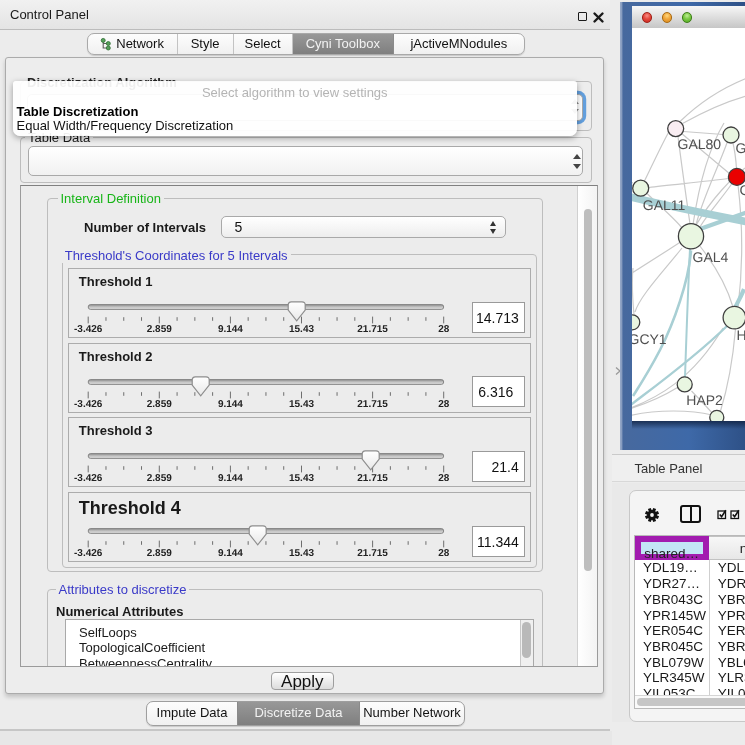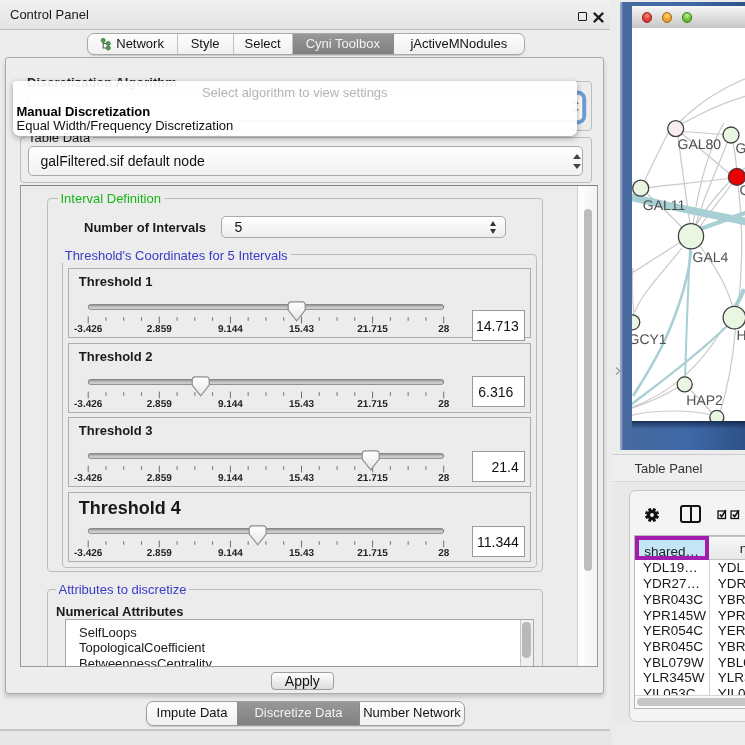--- a/index.html
+++ b/index.html
@@ -50,21 +50,20 @@
 <div class="abs" style="left:27px;top:94px;width:556px;height:27px;background:#fff;border:1px solid #a9a9a9;border-radius:5px;"></div>
 <div class="abs" style="left:577px;top:86px;width:15px;height:43px;overflow:hidden;">
   <div class="abs" style="left:-17px;top:8px;width:23px;height:27px;background:#fff;border:1px solid #a9a9a9;border-left:none;border-radius:0 5px 5px 0;box-shadow:0 0 0 3.2px rgba(74,144,217,0.85);"></div>
 </div>
 <div class="abs" style="left:571px;top:99px;width:0;height:0;border-left:4px solid transparent;border-right:4px solid transparent;border-bottom:5.5px solid #8a8a8a;"></div>
 <div class="abs" style="left:571px;top:109px;width:0;height:0;border-left:4px solid transparent;border-right:4px solid transparent;border-top:5.5px solid #8a8a8a;"></div>
 
 <div class="abs" style="left:19.5px;top:136.5px;width:572px;height:46.5px;border:1px solid #bdbdbd;border-radius:4px;"></div>
 <div class="abs" style="left:25px;top:130px;font-size:13px;color:#1a1a1a;background:#ededed;padding:0 3px;">Table Data</div>
 <div class="abs" style="left:27.5px;top:146px;width:555px;height:30px;background:linear-gradient(#ffffff,#f1f1f1);border:1px solid #a9a9a9;border-radius:5px;">
-  <div class="abs" style="left:12px;top:0;line-height:29px;font-size:14px;color:#111;">galFiltered.sif default node</div>
   <div class="abs" style="left:544px;top:7px;width:0;height:0;border-left:4px solid transparent;border-right:4px solid transparent;border-bottom:5.5px solid #444;"></div>
   <div class="abs" style="left:544px;top:16.5px;width:0;height:0;border-left:4px solid transparent;border-right:4px solid transparent;border-top:5.5px solid #444;"></div>
 </div>
 
 <div class="abs" style="left:19.5px;top:185px;width:578px;height:481.5px;border:1px solid #9b9b9b;border-top-color:#808080;background:#ececec;overflow:hidden;">
 
   <div class="abs" style="left:26.5px;top:12px;width:496px;height:374px;border:1px solid #bdbdbd;border-radius:4px;"></div>
   <div class="abs" style="left:37px;top:4.5px;font-size:13px;color:#17b517;background:#ececec;padding:0 3px;">Interval Definition</div>
   <div class="abs" style="left:63.5px;top:33.5px;font-size:13px;font-weight:bold;color:#1a1a1a;">Number of Intervals</div>
   <div class="abs" style="left:200px;top:30px;width:285.5px;height:22px;background:linear-gradient(#ffffff,#ededed);border:1px solid #a9a9a9;border-radius:5px;">
@@ -85,21 +84,21 @@
         <text x="162.4" y="63.8" font-family="Liberation Sans, sans-serif" font-size="10" font-weight="bold" fill="#222" text-anchor="middle">9.144</text>
         <text x="233.5" y="63.8" font-family="Liberation Sans, sans-serif" font-size="10" font-weight="bold" fill="#222" text-anchor="middle">15.43</text>
         <text x="304.6" y="63.8" font-family="Liberation Sans, sans-serif" font-size="10" font-weight="bold" fill="#222" text-anchor="middle">21.715</text>
         <text x="375.7" y="63.8" font-family="Liberation Sans, sans-serif" font-size="10" font-weight="bold" fill="#222" text-anchor="middle">28</text>
         <g transform="translate(228.7,0)">
           <path d="M-8.5,42 L-8.5,37.1 Q-8.5,33.9 -5.3,33.9 L5.3,33.9 Q8.5,33.9 8.5,37.1 L8.5,42 L0,52.8 Z" fill="url(#thg)" stroke="#8d8d8d" stroke-width="1.2"></path>
         </g>
       </svg>
 <div style="position:absolute;left:10px;top:5px;font-weight:bold;font-size:13px;color:#1a1a1a;">Threshold 1</div>
 </div>
-<div style="position:absolute;left:451.3px;top:115.7px;width:53px;height:31px;border:1px solid #9a9a9a;background:#fff;font-size:14px;color:#111;text-align:right;line-height:31px;padding-right:5px;margin-top:8px;">14.713</div>
+<div style="position:absolute;left:451.3px;top:115.7px;width:53px;height:31px;border:1px solid #9a9a9a;background:#fff;font-size:14px;color:#111;text-align:right;line-height:31px;padding-right:5px;">14.713</div>
 <div style="position:absolute;left:47.3px;top:156.8px;width:463px;height:70px;border:1px solid #acacac;background:#ececec;">
 <svg width="465" height="72" style="position:absolute;left:-1px;top:-1px">
         <rect x="20.2" y="36.6" width="355.5" height="4.8" rx="2.4" fill="url(#tg)" stroke="#7d7d7d" stroke-width="0.9"></rect>
         <path d="M20.20,48.6V55.4M37.97,49.2V52.8M55.75,49.2V52.8M73.52,49.2V52.8M91.30,48.6V55.4M109.08,49.2V52.8M126.85,49.2V52.8M144.62,49.2V52.8M162.40,48.6V55.4M180.17,49.2V52.8M197.95,49.2V52.8M215.72,49.2V52.8M233.50,48.6V55.4M251.27,49.2V52.8M269.05,49.2V52.8M286.82,49.2V52.8M304.60,48.6V55.4M322.37,49.2V52.8M340.15,49.2V52.8M357.92,49.2V52.8M375.70,48.6V55.4" stroke="#6e6e6e" stroke-width="1" fill="none"></path>
         <text x="20.2" y="63.8" font-family="Liberation Sans, sans-serif" font-size="10" font-weight="bold" fill="#222" text-anchor="middle">-3.426</text>
         <text x="91.3" y="63.8" font-family="Liberation Sans, sans-serif" font-size="10" font-weight="bold" fill="#222" text-anchor="middle">2.859</text>
         <text x="162.4" y="63.8" font-family="Liberation Sans, sans-serif" font-size="10" font-weight="bold" fill="#222" text-anchor="middle">9.144</text>
         <text x="233.5" y="63.8" font-family="Liberation Sans, sans-serif" font-size="10" font-weight="bold" fill="#222" text-anchor="middle">15.43</text>
         <text x="304.6" y="63.8" font-family="Liberation Sans, sans-serif" font-size="10" font-weight="bold" fill="#222" text-anchor="middle">21.715</text>
         <text x="375.7" y="63.8" font-family="Liberation Sans, sans-serif" font-size="10" font-weight="bold" fill="#222" text-anchor="middle">28</text>
@@ -153,34 +152,34 @@
     <div class="abs" style="right:0;top:0;width:13px;height:100%;background:#f0f0f0;border-left:1px solid #c8c8c8;">
       <div class="abs" style="left:1.5px;top:1.5px;width:9px;height:36px;background:#b9b9b9;border-radius:4.5px;"></div>
     </div>
   </div>
 
   <div class="abs" style="left:556.5px;top:0;width:21.5px;height:481.5px;background:linear-gradient(90deg,#ffffff,#f2f2f2);border-left:1px solid #d0d0d0;">
     <div class="abs" style="left:6.3px;top:23px;width:8px;height:362px;background:#bdbdbd;border-radius:4px;"></div>
   </div>
 </div>
 
-<div class="abs" style="left:270.6px;top:671.5px;width:63.5px;height:18.5px;border:1px solid #9e9e9e;border-radius:4px;background:linear-gradient(#ffffff,#dcdcdc);font-size:14px;text-align:center;line-height:17px;color:#111;">Apply</div>
+<div class="abs" style="left:270.6px;top:671.5px;width:63.5px;height:18.5px;border:1px solid #9e9e9e;border-radius:4px;background:linear-gradient(#ffffff,#dcdcdc);font-size:17px;text-align:center;line-height:17px;color:#111;">Apply</div>
 
 <div class="abs" style="left:146px;top:701px;height:24.5px;display:flex;border:1px solid #9e9e9e;border-radius:7px;overflow:hidden;background:linear-gradient(#fdfdfd,#f0f0f0);box-shadow:0 1px 1px rgba(0,0,0,0.15);">
   <div style="width:91px;border-right:1px solid #8a8a8a;font-size:13px;line-height:22.5px;text-align:center;color:#111;">Impute Data</div>
   <div style="width:121px;font-size:13px;line-height:22.5px;text-align:center;color:#f2f2f2;background:linear-gradient(#989898,#7f7f7f);">Discretize Data</div>
   <div style="width:105px;border-left:1px solid #8a8a8a;font-size:13px;line-height:22.5px;text-align:center;color:#111;">Number Network</div>
 </div>
 
 <div class="abs" style="left:0;top:729px;width:610px;height:1.5px;background:#c6c6c6;"></div>
 <div class="abs" style="left:0;top:730.5px;width:612px;height:14.5px;background:#e7e7e7;"></div>
 
 <div class="abs" style="left:12.5px;top:81.3px;width:564.5px;height:54.3px;background:rgba(255,255,255,0.93);border-radius:3px 3px 7px 7px;box-shadow:0 2px 6px rgba(0,0,0,0.35);z-index:50;">
   <div class="abs" style="left:0;top:4px;width:100%;text-align:center;font-size:13px;color:#b4b4b4;">Select algorithm to view settings</div>
-  <div class="abs" style="left:4px;top:22.5px;font-size:13px;font-weight:bold;color:#000;">Manual Discretization</div>
+  <div class="abs" style="left:4px;top:22.5px;font-size:13px;font-weight:bold;color:#000;">Table Discretization</div>
   <div class="abs" style="left:4px;top:37px;font-size:13px;color:#111;">Equal Width/Frequency Discretization</div>
 </div>
 
 <svg class="abs" style="left:613.5px;top:366px" width="8" height="10">
     <path d="M2,1.5 L6,5 L2,8.5" stroke="#9a9a9a" stroke-width="1.3" fill="none"></path>
   </svg>
 
 <div class="abs" style="left:620px;top:1.5px;width:125px;height:448.5px;background:linear-gradient(90deg,#93a6c6 0,#93a6c6 1%,#47699e 2.5%,#3e69a8 55%,#2e5187 100%);">
   <div class="abs" style="left:12px;top:4.5px;width:113px;height:23px;background:linear-gradient(#f7f7f7,#c6c6c6);border-bottom:1px solid #9e9e9e;">
     <div class="abs" style="left:9.5px;top:6.2px;width:10.5px;height:10.5px;border-radius:50%;background:radial-gradient(circle at 50% 30%, #f88e86 0%, #e4473c 45%, #c9281e 100%);border:0.8px solid #9e2018;"></div>
@@ -234,21 +233,21 @@
   <svg class="abs" style="left:86.5px;top:18px" width="24" height="11">
     <g fill="none" stroke="#111" stroke-width="1.3">
         <rect x="1" y="2" width="7.5" height="7.5"></rect>
         <path d="M2.8,5.5 L4.6,7.7 L8.8,1.2" stroke-width="1.6"></path>
         <rect x="14" y="2" width="7.5" height="7.5"></rect>
         <path d="M15.8,5.5 L17.6,7.7 L21.8,1.2" stroke-width="1.6"></path>
       </g>
     </svg>
 
   <div class="abs" style="left:3.5px;top:44px;width:121px;height:174px;background:#fff;border:1px solid #b9b9b9;border-right:none;overflow:hidden;">
-    <div class="abs" style="left:0;top:0;width:74.3px;height:24.4px;background:#c3e5f5;border:4px solid #a21caf;font-size:13.5px;color:#222;text-align:center;line-height:23px;">shared…</div>
+    <div class="abs" style="left:0;top:0;width:74.3px;height:24.4px;background:#c3e5f5;border:6px solid #a21caf;font-size:13.5px;color:#222;text-align:center;line-height:23px;">shared…</div>
     <div class="abs" style="left:74.3px;top:0;width:80px;height:24.4px;background:linear-gradient(#f7f7f7,#e7e7e7);border:1px solid #c2c2c2;border-left:none;">
        <div class="abs" style="left:31px;top:0;font-size:13.5px;color:#222;line-height:23px;">name</div>
     </div>
     <div class="abs" style="left:74.3px;top:24.4px;width:1px;height:145px;background:#cfcfcf;"></div>
     <div style="position:absolute;left:8.5px;top:24.4px;width:66px;height:15.7px;font-size:13.5px;color:#1a1a1a;overflow:hidden;">YDL19…</div>
       <div style="position:absolute;left:83.3px;top:24.4px;width:40px;height:15.7px;font-size:13.5px;color:#1a1a1a;overflow:hidden;">YDL194W</div>
       <div style="position:absolute;left:8.5px;top:40.1px;width:66px;height:15.7px;font-size:13.5px;color:#1a1a1a;overflow:hidden;">YDR27…</div>
       <div style="position:absolute;left:83.3px;top:40.1px;width:40px;height:15.7px;font-size:13.5px;color:#1a1a1a;overflow:hidden;">YDR277C</div>
       <div style="position:absolute;left:8.5px;top:55.8px;width:66px;height:15.7px;font-size:13.5px;color:#1a1a1a;overflow:hidden;">YBR043C</div>
       <div style="position:absolute;left:83.3px;top:55.8px;width:40px;height:15.7px;font-size:13.5px;color:#1a1a1a;overflow:hidden;">YBR043C</div>

